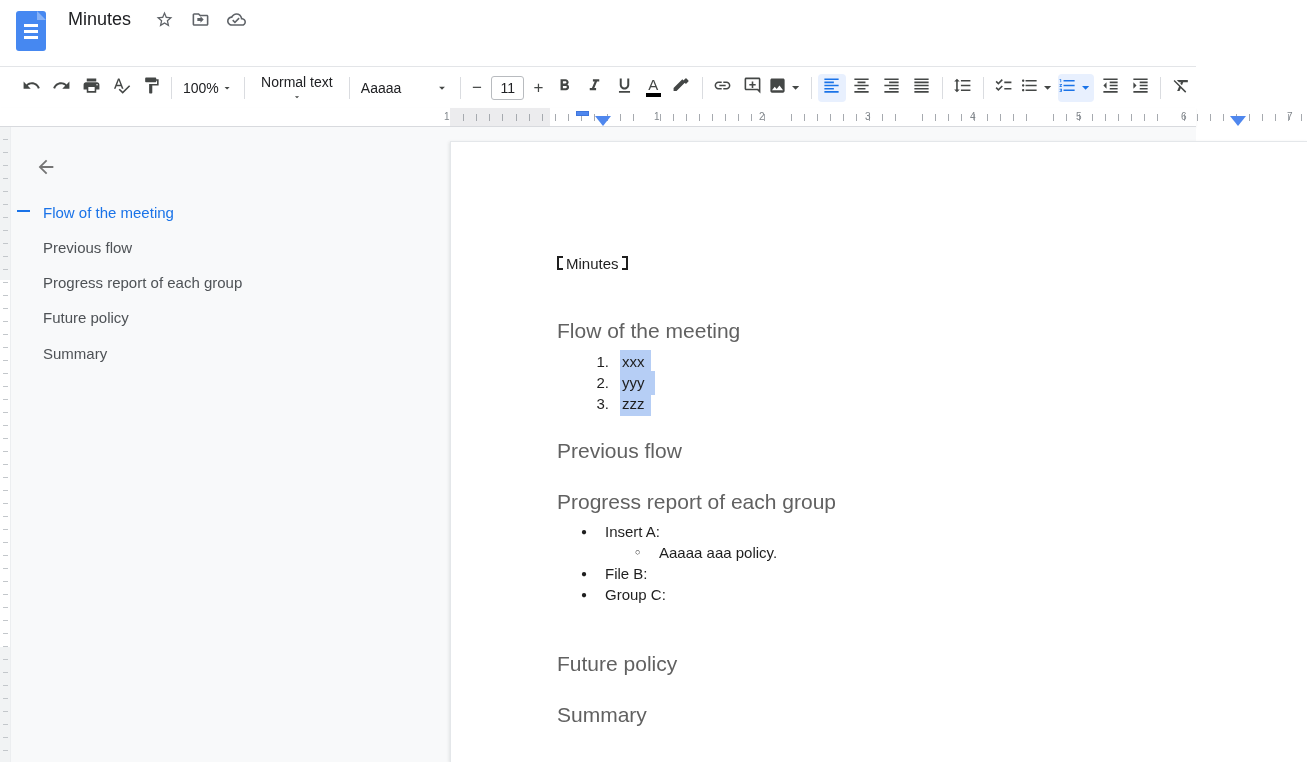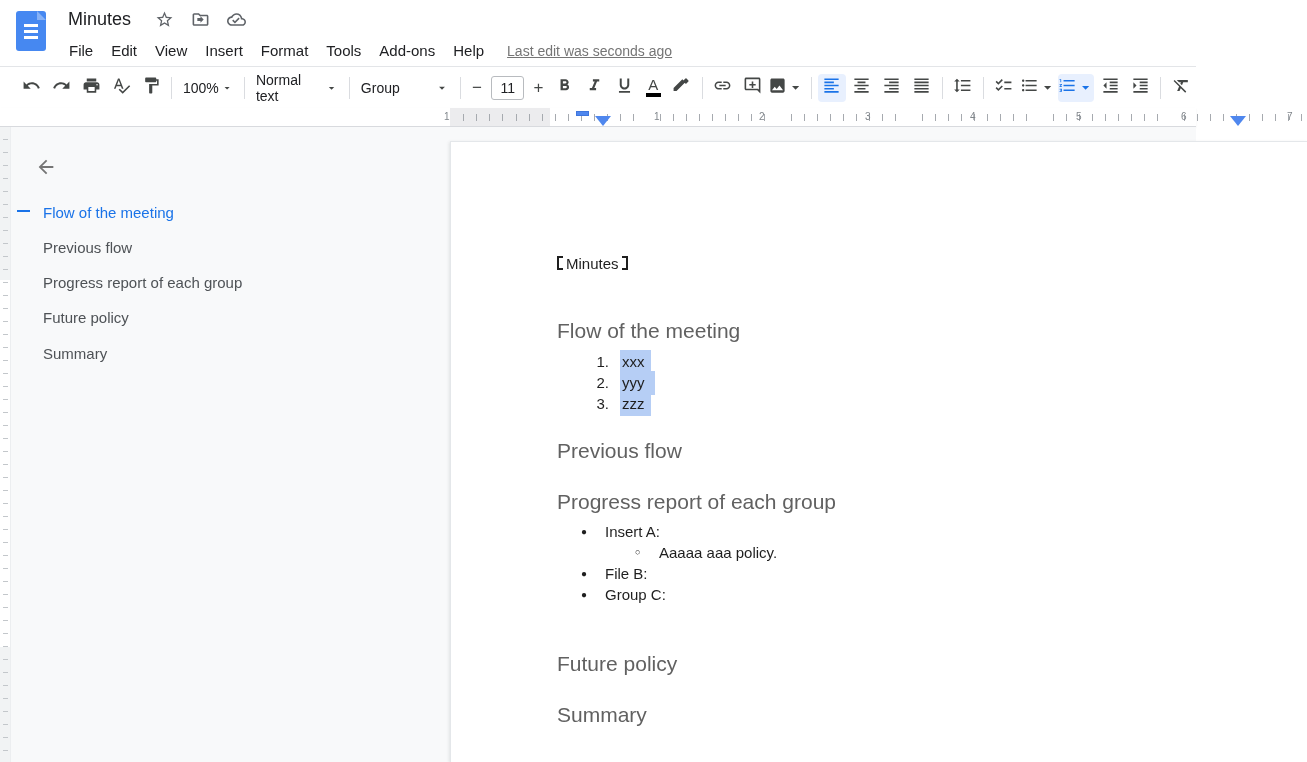--- a/index.html
+++ b/index.html
@@ -30,21 +30,21 @@
   .tb-btn { height:28px; min-width:28px; display:flex; align-items:center; justify-content:center;
             border-radius:4px; margin:0 1px; cursor:pointer; }
   .tb-btn svg { width:19px; height:19px; fill:#444746; }
   .tb-btn.active { background:#e8f0fe; }
   .tb-btn.active svg { fill:#1a73e8; }
   .tb-sep { width:1px; height:22px; background:#dadce0; margin:0 5px; }
   .tb-drop { display:flex; align-items:center; gap:2px; padding:0 6px; height:28px; border-radius:4px; cursor:pointer; }
   .tb-drop .lbl { font-size:14px; color:#202124; }
   .tb-drop svg.caret { width:14px; height:14px; fill:#444746; }
   .zoom-drop { width:62px; justify-content:space-between;text-align:center; }
-  .style-drop { width:98px; justify-content:space-between; }
+  .style-drop { width:98px; justify-content:space-between;flex-direction:column; }
   .font-drop { width:104px; justify-content:space-between; }
   .fs-box { width:34px; height:24px; border:1px solid #b8bbbf; border-radius:3px; display:flex;
             align-items:center; justify-content:center; font-size:14px; color:#202124; margin:0 3px; cursor:text;}
   .pm { font-size:17px; color:#444746; width:24px; text-align:center; cursor:pointer; }
   .a-color { position:relative; width:28px; height:28px; display:flex; flex-direction:column;
              align-items:center; justify-content:center; cursor:pointer; border-radius:4px;}
   .a-color .A { font-size:15px; color:#444746; line-height:14px; }
   .a-color .bar { width:15px; height:4px; background:#000; margin-top:1px; }
 
   
@@ -123,31 +123,20 @@
               <path d="M20 6h-8l-2-2H4c-1.1 0-2 .9-2 2v12c0 1.1.9 2 2 2h16c1.1 0 2-.9 2-2V8c0-1.1-.9-2-2-2zm0 12H4V6h5.17l2 2H20v10zm-8.01-2L16 12l-4.01-4v2H8v4h3.99v2z"></path>
             </svg>
         </span>
         <span class="tbtn">
           <svg viewBox="0 0 24 24">
               <path d="M19.35 10.04C18.67 6.59 15.64 4 12 4 9.11 4 6.6 5.64 5.35 8.04 2.34 8.36 0 10.91 0 14c0 3.31 2.69 6 6 6h13c2.76 0 5-2.24 5-5 0-2.64-2.05-4.78-4.65-4.96zM19 18H6c-2.21 0-4-1.79-4-4s1.79-4 4-4h.71C7.37 7.69 9.48 6 12 6c3.04 0 5.5 2.46 5.5 5.5v.5H19c1.66 0 3 1.34 3 3s-1.34 3-3 3zm-9-3.82l-2.09-2.09L6.5 13.5 10 17l6.01-6.01-1.41-1.41z"></path>
             </svg>
         </span>
       </div>
     </div>
-    <div class="menu-row">
-      <span class="menu-item">File</span>
-      <span class="menu-item">Edit</span>
-      <span class="menu-item">View</span>
-      <span class="menu-item">Insert</span>
-      <span class="menu-item">Format</span>
-      <span class="menu-item">Tools</span>
-      <span class="menu-item">Add-ons</span>
-      <span class="menu-item">Help</span>
-      <span class="last-edit">Last edit was seconds ago</span>
-    </div>
   </div>
 
   <div class="toolbar">
     <span class="tb-btn">
         <span><svg viewBox="0 0 24 24">
             <path d="M12.5 8c-2.65 0-5.05.99-6.9 2.6L2 7v9h9l-3.62-3.62c1.39-1.16 3.16-1.88 5.12-1.88 3.54 0 6.55 2.31 7.6 5.5l2.37-.78C21.08 11.03 17.15 8 12.5 8z"></path>
           </svg></span>
       </span>
     <span class="tb-btn">
         <span><svg viewBox="0 0 24 24">
@@ -181,21 +170,21 @@
 
     <span class="tb-drop style-drop">
       <span class="lbl">Normal text</span>
       <svg class="caret" viewBox="0 0 24 24">
           <path d="M7 10l5 5 5-5z"></path>
         </svg>
     </span>
     <span class="tb-sep"></span>
 
     <span class="tb-drop font-drop">
-      <span class="lbl">Group</span>
+      <span class="lbl">Aaaaa</span>
       <svg class="caret" viewBox="0 0 24 24">
           <path d="M7 10l5 5 5-5z"></path>
         </svg>
     </span>
     <span class="tb-sep"></span>
 
     <span class="pm">−</span>
     <span class="fs-box">11</span>
     <span class="pm">+</span>
 

